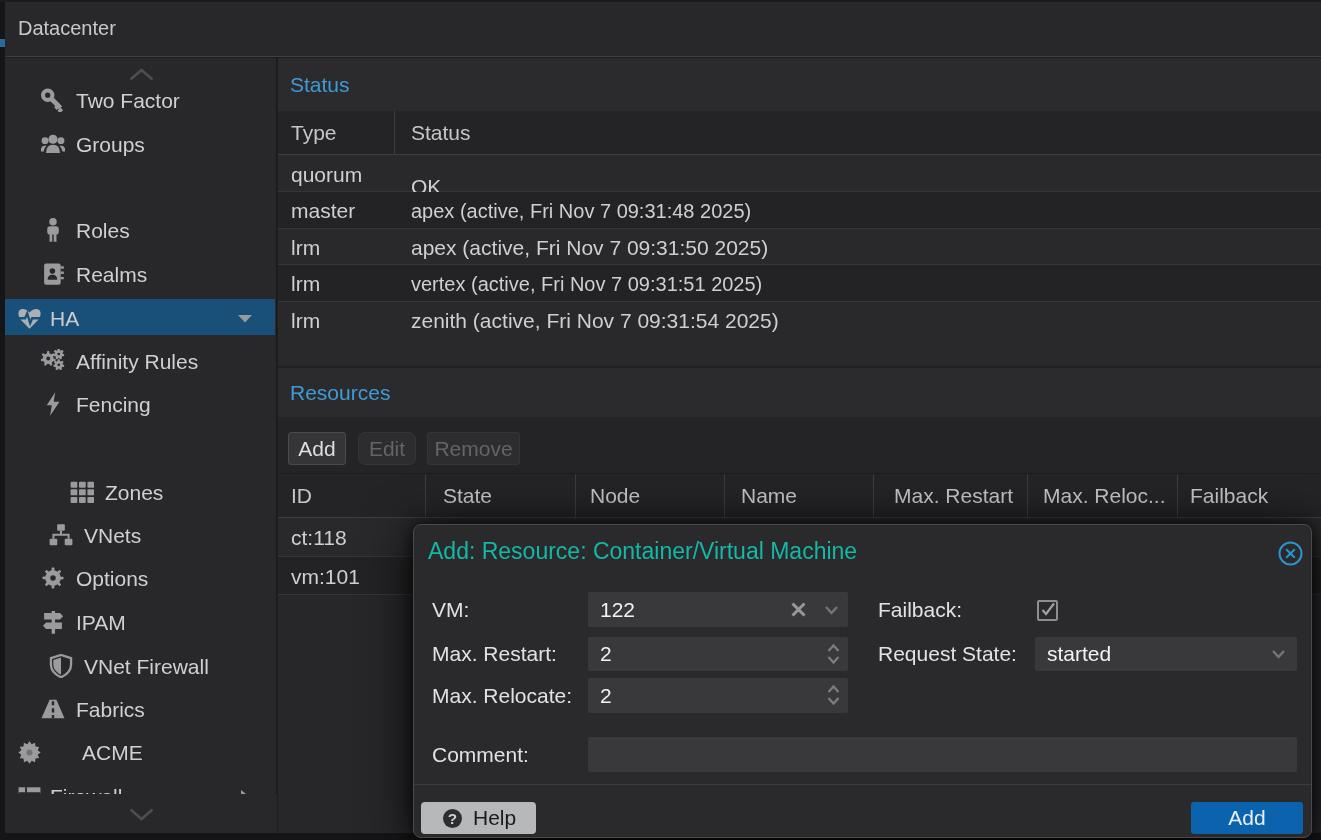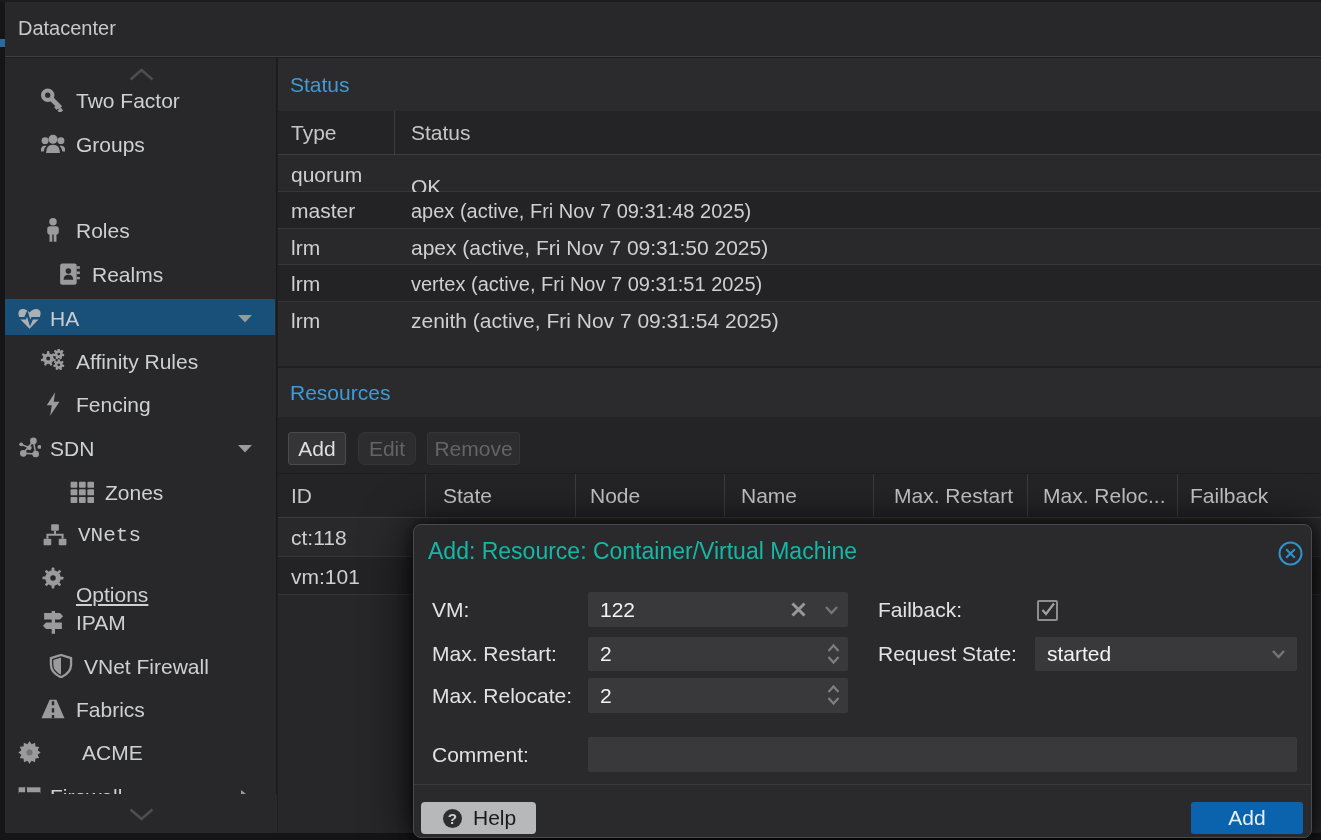--- a/index.html
+++ b/index.html
@@ -44,21 +44,21 @@
       <div class="abs" style="left:71px;top:0;height:44px;line-height:46px;font-size:21px;color:#cfd0d2;white-space:nowrap;">Groups</div>
     </div>
   <div class="abs" style="left:0;top:150px;width:272px;height:44px;">
       <svg class="abs" style="left:36px;top:10px;" width="24" height="24" viewBox="0 0 20 20">
         <circle cx="10" cy="3.1" r="3.1" fill="#9b9b9e"></circle>
         <rect x="5.2" y="6.8" width="9.6" height="7" rx="2.4" fill="#9b9b9e"></rect>
         <path d="M7.1 12 L9.4 12 L9.4 19.8 L7.1 19.8 Z M10.6 12 L12.9 12 L12.9 19.8 L10.6 19.8 Z" fill="#9b9b9e"></path>
       </svg>
       <div class="abs" style="left:71px;top:0;height:44px;line-height:46px;font-size:21px;color:#cfd0d2;white-space:nowrap;">Roles</div>
     </div>
-  <div class="abs" style="left:16px;top:194px;width:272px;height:44px;padding-left:32px;">
+  <div class="abs" style="left:0;top:194px;width:272px;height:44px;padding-left:32px;">
       <svg class="abs" style="left:36px;top:10px;" width="24" height="24" viewBox="0 0 20 20">
         <rect x="2.6" y="1.2" width="13.8" height="17.8" rx="1.8" fill="#9b9b9e"></rect>
         <path d="M16.4 4.6 L19 4.6 M16.4 9 L19 9 M16.4 13.4 L19 13.4" stroke="#9b9b9e" stroke-width="2"></path>
         <circle cx="9.5" cy="7.6" r="2.3" fill="#28282a"></circle>
         <path d="M5.5 14.8 Q5.5 10.6 9.5 10.6 Q13.5 10.6 13.5 14.8 Z" fill="#28282a"></path>
       </svg>
       <div class="abs" style="left:71px;top:0;height:44px;line-height:46px;font-size:21px;color:#cfd0d2;white-space:nowrap;">Realms</div>
     </div>
   <div class="abs" style="left:0;top:238px;width:272px;height:44px;">
       <div class="abs" style="left:0;top:3px;width:270px;height:36px;background:#18507a;"></div>
@@ -99,71 +99,56 @@
         <rect x="13.80" y="8.6" width="2.0" height="3.2" rx="0.6" fill="#9b9b9e" transform="rotate(308.6 14.8 13.2)"></rect>
       </svg>
       <div class="abs" style="left:71px;top:0;height:44px;line-height:46px;font-size:21px;color:#cfd0d2;white-space:nowrap;">Affinity Rules</div>
     </div>
   <div class="abs" style="left:0;top:324px;width:272px;height:44px;">
       <svg class="abs" style="left:36px;top:10px;" width="24" height="24" viewBox="0 0 20 20">
         <polygon points="11.8,0.3 4.8,11 9,11 7.6,19.7 15.4,8.2 10.6,8.2" fill="#9b9b9e"></polygon>
       </svg>
       <div class="abs" style="left:71px;top:0;height:44px;line-height:46px;font-size:21px;color:#cfd0d2;white-space:nowrap;">Fencing</div>
     </div>
-  <div class="abs" style="left:0;top:368px;width:272px;height:44px;">
-      <svg class="abs" style="left:13px;top:11px;" width="23" height="23" viewBox="0 0 20 20">
-        <circle cx="4.6" cy="14.2" r="2.9" fill="#9b9b9e"></circle>
-        <circle cx="13.4" cy="3.4" r="2.9" fill="#9b9b9e"></circle>
-        <circle cx="15.4" cy="14.8" r="2.9" fill="#9b9b9e"></circle>
-        <circle cx="9.8" cy="9.4" r="2.1" fill="#9b9b9e"></circle>
-        <circle cx="2.8" cy="6.4" r="1.7" fill="#9b9b9e"></circle>
-        <circle cx="18.6" cy="8.6" r="1.7" fill="#9b9b9e"></circle>
-        <path d="M4.6 14.2 L13.4 3.4 M4.6 14.2 L15.4 14.8 M13.4 3.4 L15.4 14.8 M2.8 6.4 L9.8 9.4" stroke="#9b9b9e" stroke-width="1.3" fill="none"></path>
-      </svg>
-      <div class="abs" style="left:45px;top:0;height:44px;line-height:46px;font-size:21px;color:#cfd0d2;white-space:nowrap;">SDN</div>
-      <svg class="abs" style="left:232px;top:18px;" width="16" height="9" viewBox="0 0 16 9">
-        <polygon points="1,1 15,1 8,8.5" fill="#9b9b9e"></polygon>
-      </svg>
-    </div>
   <div class="abs" style="left:0;top:412px;width:272px;height:44px;margin-left:29px;">
       <svg class="abs" style="left:36px;top:10px;" width="24" height="24" viewBox="0 0 20 20">
         <rect x="0.5" y="1.5" width="5.6" height="5" rx="0.8" fill="#9b9b9e"></rect>
         <rect x="7.5" y="1.5" width="5.6" height="5" rx="0.8" fill="#9b9b9e"></rect>
         <rect x="14.5" y="1.5" width="5.6" height="5" rx="0.8" fill="#9b9b9e"></rect>
         <rect x="0.5" y="7.8" width="5.6" height="5" rx="0.8" fill="#9b9b9e"></rect>
         <rect x="7.5" y="7.8" width="5.6" height="5" rx="0.8" fill="#9b9b9e"></rect>
         <rect x="14.5" y="7.8" width="5.6" height="5" rx="0.8" fill="#9b9b9e"></rect>
         <rect x="0.5" y="14.1" width="5.6" height="5" rx="0.8" fill="#9b9b9e"></rect>
         <rect x="7.5" y="14.1" width="5.6" height="5" rx="0.8" fill="#9b9b9e"></rect>
         <rect x="14.5" y="14.1" width="5.6" height="5" rx="0.8" fill="#9b9b9e"></rect>
       </svg>
       <div class="abs" style="left:71px;top:0;height:44px;line-height:46px;font-size:21px;color:#cfd0d2;white-space:nowrap;">Zones</div>
     </div>
-  <div class="abs" style="left:2px;top:455px;width:304px;height:44px;font-family:Liberation Mono, monospace;">
+  <div class="abs" style="left:8px;top:455px;width:304px;height:44px;">
       <svg class="abs" style="left:36px;top:10px;" width="24" height="24" viewBox="0 0 20 20">
         <rect x="6.8" y="1" width="6.4" height="5.4" rx="0.8" fill="#9b9b9e"></rect>
         <rect x="0.5" y="13.2" width="6.4" height="5.4" rx="0.8" fill="#9b9b9e"></rect>
         <rect x="13.1" y="13.2" width="6.4" height="5.4" rx="0.8" fill="#9b9b9e"></rect>
         <path d="M10 6.4 L10 9.8 M3.7 13.2 L3.7 9.8 L16.3 9.8 L16.3 13.2" stroke="#9b9b9e" stroke-width="1.7" fill="none"></path>
       </svg>
       <div class="abs" style="left:71px;top:0;height:44px;line-height:46px;font-size:21px;color:#cfd0d2;white-space:nowrap;">VNets</div>
     </div>
   <div class="abs" style="left:0;top:498px;width:272px;height:44px;">
       <svg class="abs" style="left:36px;top:10px;" width="24" height="24" viewBox="0 0 20 20">
         <circle cx="10" cy="10" r="4.4" fill="none" stroke="#9b9b9e" stroke-width="4.2"></circle>
         <rect x="8.86" y="1.3" width="2.3" height="5.1" rx="0.6" fill="#9b9b9e" transform="rotate(0.0 10 10)"></rect>
         <rect x="8.86" y="1.3" width="2.3" height="5.1" rx="0.6" fill="#9b9b9e" transform="rotate(45.0 10 10)"></rect>
         <rect x="8.86" y="1.3" width="2.3" height="5.1" rx="0.6" fill="#9b9b9e" transform="rotate(90.0 10 10)"></rect>
         <rect x="8.86" y="1.3" width="2.3" height="5.1" rx="0.6" fill="#9b9b9e" transform="rotate(135.0 10 10)"></rect>
         <rect x="8.86" y="1.3" width="2.3" height="5.1" rx="0.6" fill="#9b9b9e" transform="rotate(180.0 10 10)"></rect>
         <rect x="8.86" y="1.3" width="2.3" height="5.1" rx="0.6" fill="#9b9b9e" transform="rotate(225.0 10 10)"></rect>
         <rect x="8.86" y="1.3" width="2.3" height="5.1" rx="0.6" fill="#9b9b9e" transform="rotate(270.0 10 10)"></rect>
         <rect x="8.86" y="1.3" width="2.3" height="5.1" rx="0.6" fill="#9b9b9e" transform="rotate(315.0 10 10)"></rect>
       </svg>
-      <div class="abs" style="left:71px;top:16px;height:44px;line-height:46px;font-size:21px;color:#cfd0d2;white-space:nowrap;text-decoration:underline;">Options</div>
+      <div class="abs" style="left:71px;top:0;height:44px;line-height:46px;font-size:21px;color:#cfd0d2;white-space:nowrap;">Options</div>
     </div>
   <div class="abs" style="left:0;top:542px;width:272px;height:44px;">
       <svg class="abs" style="left:36px;top:10px;" width="24" height="24" viewBox="0 0 20 20">
         <rect x="8.9" y="0.8" width="2.8" height="19" fill="#9b9b9e"></rect>
         <path d="M2.6 2.6 L15.8 2.6 L18.4 5.3 L15.8 8 L2.6 8 Z" fill="#9b9b9e"></path>
         <path d="M17.4 10.4 L4.2 10.4 L1.6 13.1 L4.2 15.8 L17.4 15.8 Z" fill="#9b9b9e"></path>
       </svg>
       <div class="abs" style="left:71px;top:0;height:44px;line-height:46px;font-size:21px;color:#cfd0d2;white-space:nowrap;">IPAM</div>
     </div>
   <div class="abs" style="left:0;top:586px;width:272px;height:44px;margin-left:8px;">

